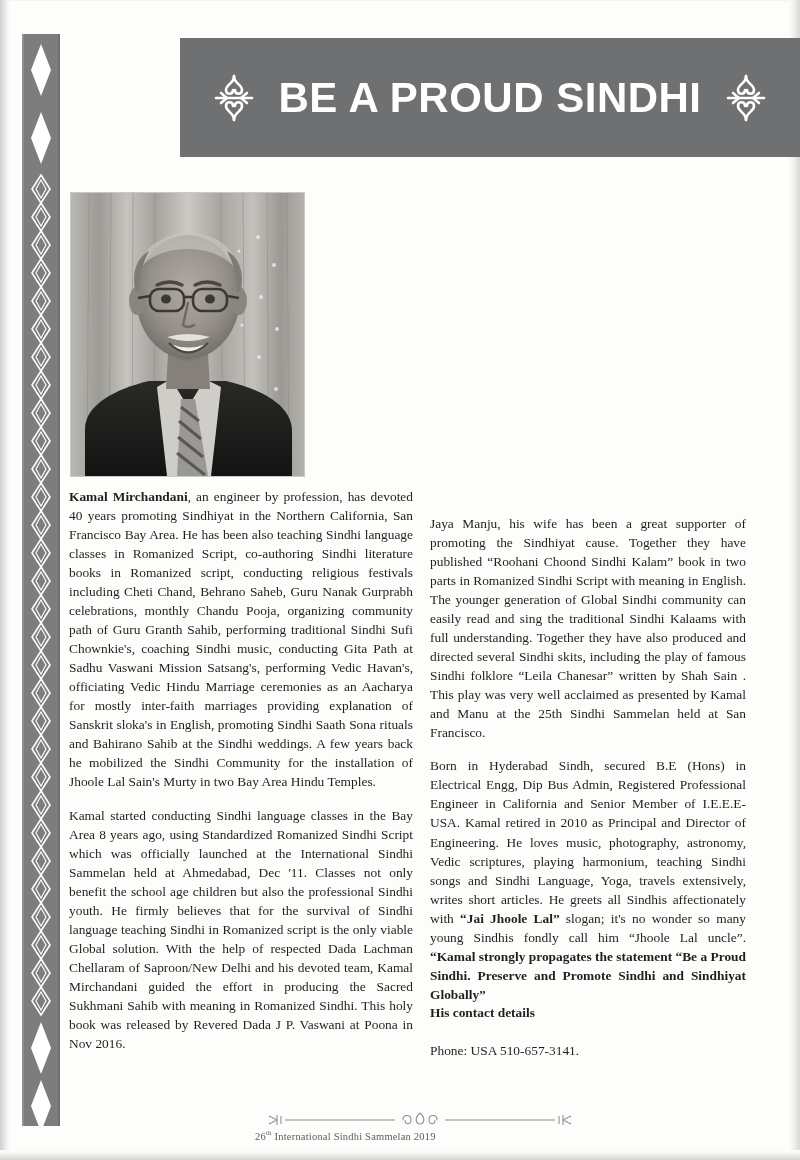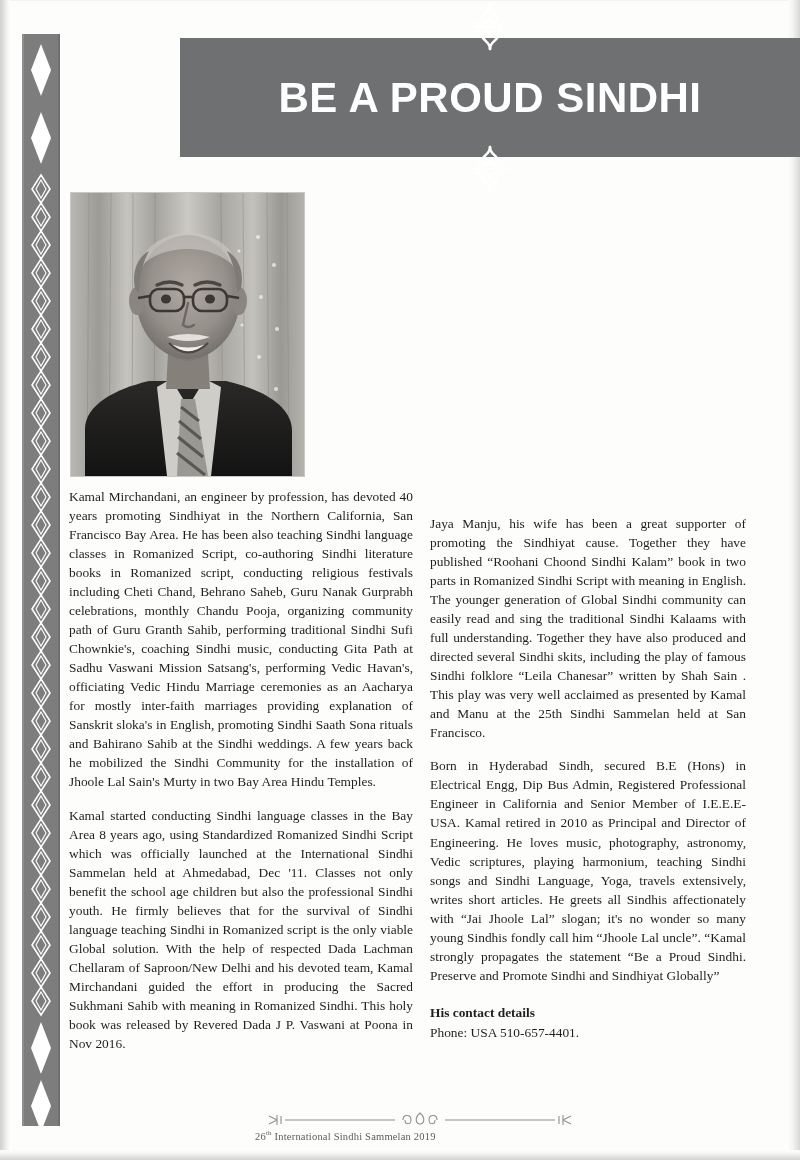--- a/index.html
+++ b/index.html
@@ -62,21 +62,20 @@
     position: absolute;
     left: 180px;
     top: 38px;
     width: 620px;
     height: 119px;
     background: #6f7072;
     display: flex;
     align-items: center;
     justify-content: center;
     gap: 22px;
-    flex-direction: column;
   }
   .header-title {
     color: #ffffff;
     font-family: "Liberation Sans", sans-serif;
     font-weight: 700;
     font-size: 42px;
     letter-spacing: 0.5px;
     white-space: nowrap;
     line-height: 1;
   }
@@ -100,32 +99,32 @@
     position: absolute;
     font-size: 13.4px;
     line-height: 1.42;
     text-align: justify;
     color: #201f1e;
   }
   .col-left  { left: 69px;  top: 487px; width: 344px; }
   .col-right { left: 430px; top: 514px; width: 316px; }
   .col p { margin: 0 0 14px 0; }
   .col p:last-child { margin-bottom: 0; }
-  b, .b { font-weight: 400; }
+  b, .b { font-weight: 700; }
 
   .contact-block {
     position: absolute;
     left: 430px;
     top: 1003px;
     width: 316px;
     font-size: 13.4px;
     line-height: 1.45;
     color: #201f1e;
   }
-  .contact-head { font-weight: 700; margin-bottom: 1px; }
+  .contact-head { font-weight: 700; margin-bottom: 19px; }
 
   
   .page-number {
     position: absolute;
     left: 58px;
     top: 1178px;
     font-family: "Liberation Sans", sans-serif;
     font-size: 12px;
     color: #4a4a4a;
   }
@@ -331,21 +330,21 @@
     <p>Kamal started conducting Sindhi language classes in the Bay Area 8 years ago, using Standardized Romanized Sindhi Script which was officially launched at the International Sindhi Sammelan held at Ahmedabad, Dec '11. Classes not only benefit the school age children but also the professional Sindhi youth. He firmly believes that for the survival of Sindhi language teaching Sindhi in Romanized script is the only viable Global solution.  With the help of respected Dada Lachman Chellaram of Saproon/New Delhi and his devoted team, Kamal Mirchandani guided the effort in producing the Sacred Sukhmani Sahib with meaning in Romanized Sindhi. This holy book was released by Revered Dada J P. Vaswani at Poona in Nov 2016.</p>
   </div>
 
   <div class="col col-right">
     <p>Jaya Manju, his wife has been a great supporter of promoting the Sindhiyat cause. Together they have published “Roohani Choond Sindhi Kalam” book in two parts in Romanized Sindhi Script with meaning in English. The younger generation of Global Sindhi community can easily read and sing the traditional Sindhi Kalaams with full understanding.  Together they have also produced and directed several Sindhi skits, including the play of famous Sindhi folklore “Leila Chanesar” written by Shah Sain .  This play was very well acclaimed as presented by Kamal and Manu at the 25th Sindhi Sammelan held at San Francisco.</p>
     <p><span>Born in Hyderabad Sindh, secured B.E (Hons) in Electrical Engg, Dip Bus Admin, Registered Professional Engineer in California and Senior Member of I.E.E.E-USA. Kamal retired in 2010 as Principal and Director of Engineering. He loves music, photography, astronomy, Vedic scriptures, playing harmonium, teaching Sindhi songs and Sindhi Language, Yoga, travels extensively, writes short articles. He greets all Sindhis affectionately with </span><b class="b">“Jai Jhoole Lal”</b><span> slogan; it's no wonder so many young Sindhis fondly call him “Jhoole Lal uncle”. </span><b class="b">“Kamal strongly propagates the statement “Be a Proud Sindhi. Preserve and Promote Sindhi and Sindhiyat Globally”</b></p>
   </div>
 
   <div class="contact-block">
     <div class="contact-head">His contact details</div>
-    <div>Phone: USA 510-657-4401.</div>
+    <div>Phone: USA 510-657-3141.</div>
   </div>
 
   <div class="page-number">16</div>
 
   <div class="footer-center">
     <svg class="footer-rule" viewBox="0 0 330 20" aria-hidden="true">
       <g stroke="#8f8f8f" stroke-width="1.1" fill="none">
         <line x1="30" y1="10" x2="140" y2="10"></line>
         <line x1="190" y1="10" x2="300" y2="10"></line>
         <path d="M148 10 C148 4 156 4 156 10 C156 15 150 15 150 10"></path>

